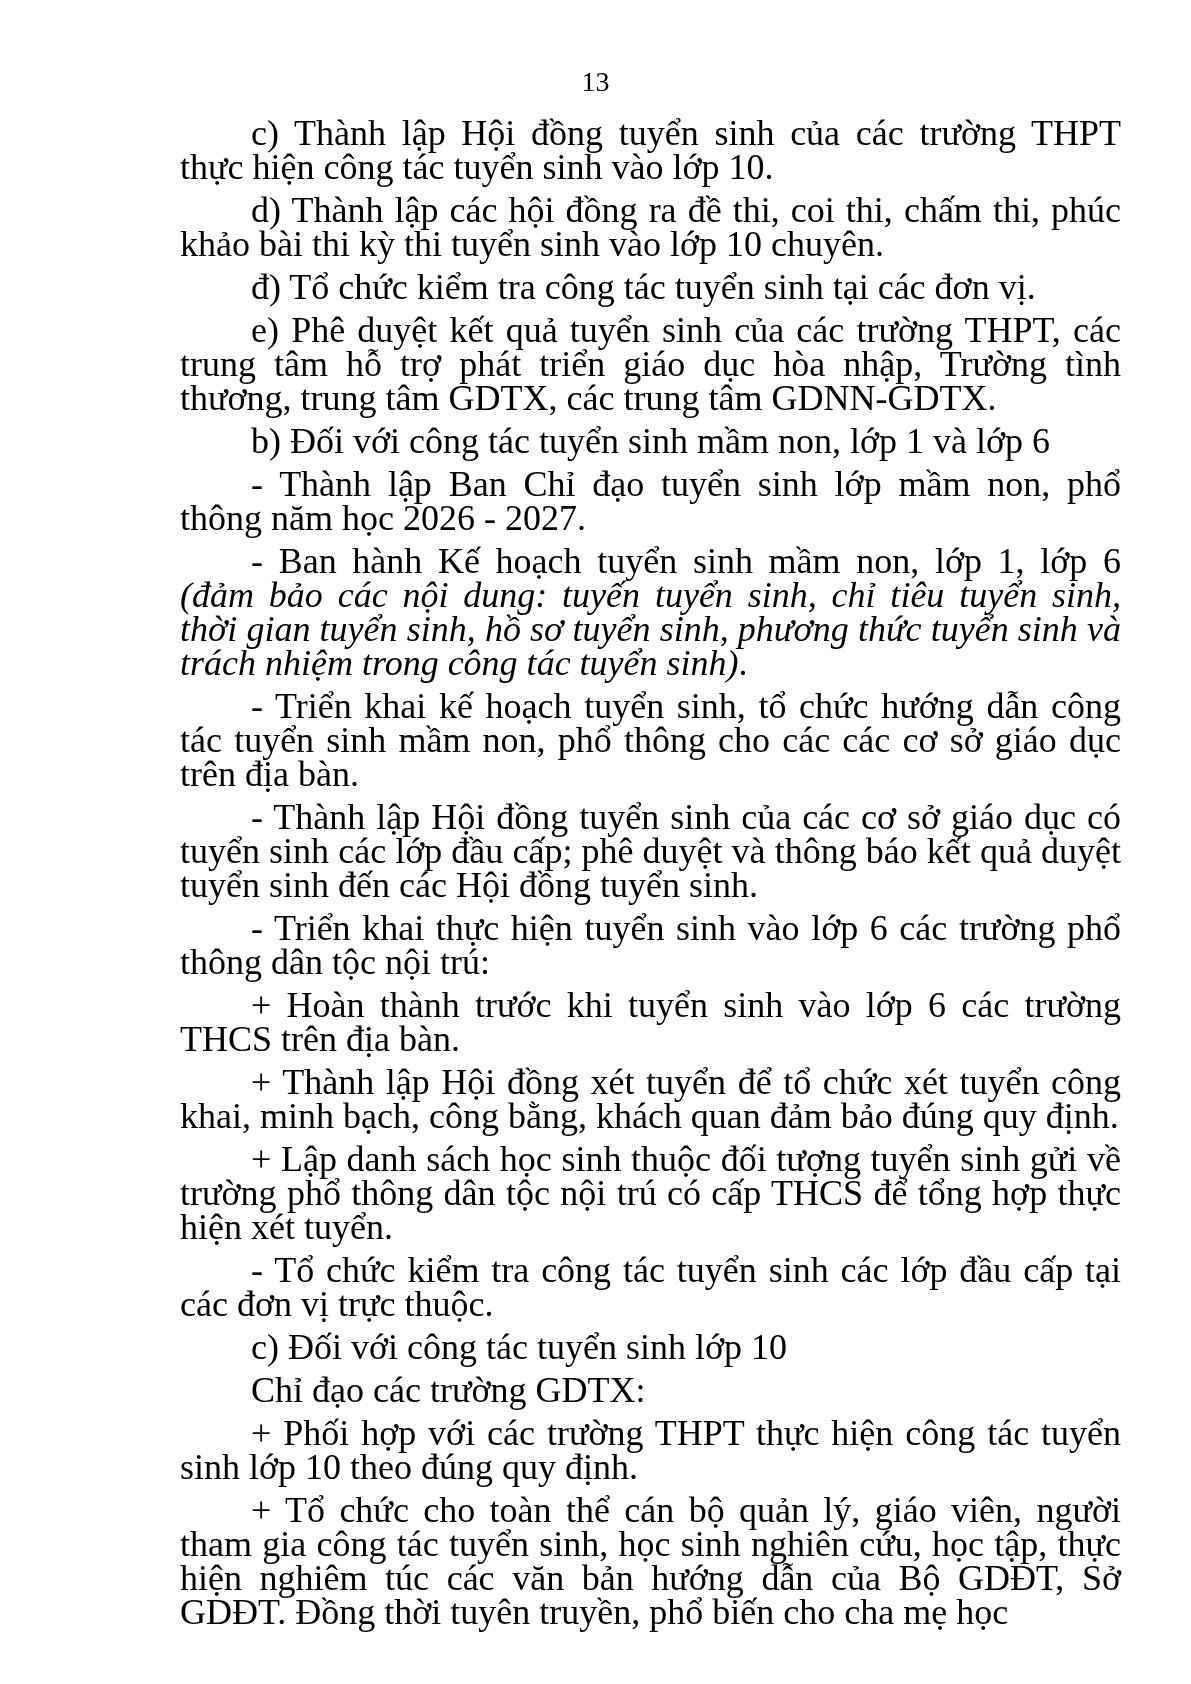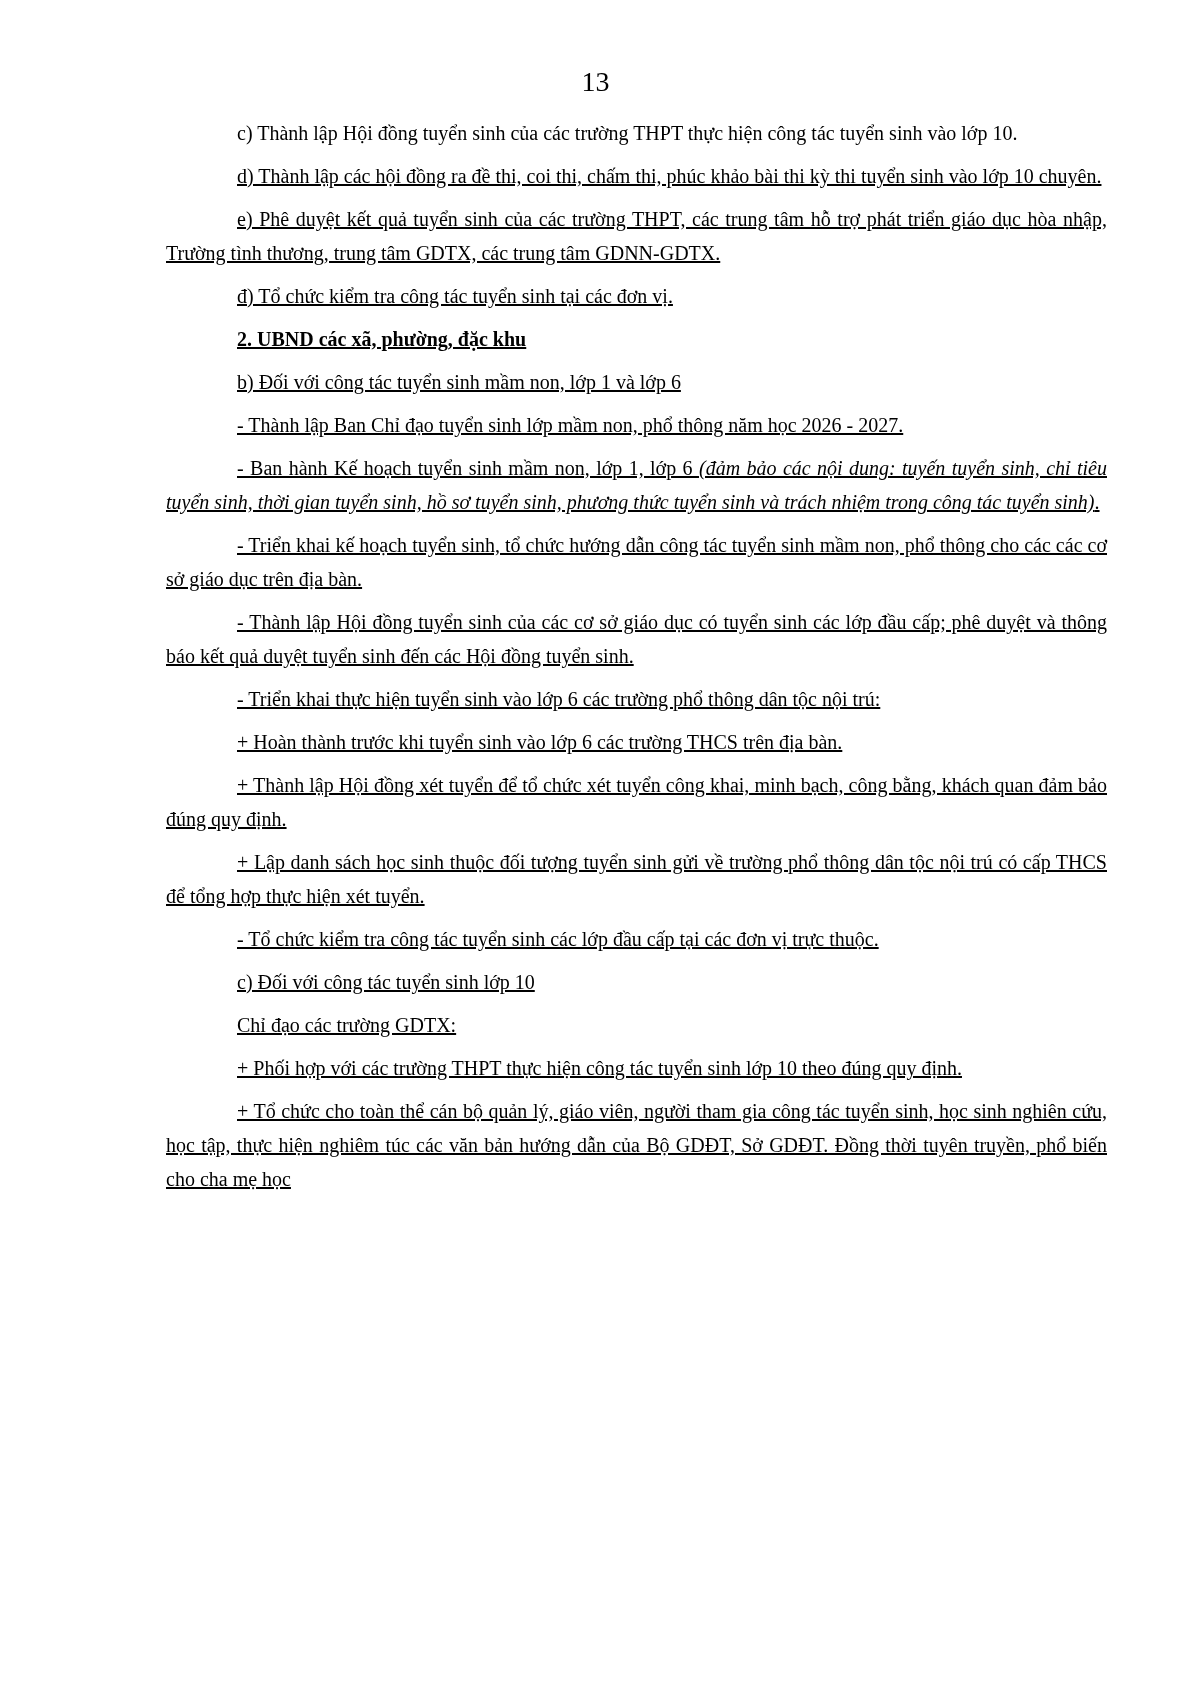--- a/index.html
+++ b/index.html
@@ -22,49 +22,47 @@
     top: 50px;
     left: 0;
     right: 0;
     text-align: center;
     font-size: 28px;
     line-height: 32px;
   }
   .doc-body {
     position: absolute;
     top: 100px;
-    left: 166px;
+    left: 180px;
     width: 941px;
-    font-size: 20px;
+    font-size: 36px;
     line-height: 34px;
     text-align: justify;
   }
   .para {
     margin: 0;
     padding: 0;
     text-indent: 71px;
   }
   .para + .para {
     padding-top: 9px;
-    text-decoration: underline;
   }
   .para .b { font-weight: bold; }
   .para .i { font-style: italic; }
 </style>
 </head>
 <body>
 
 <div class="page">
   <div class="page-number">13</div>
   <div class="doc-body" id="doc-body">
       <p class="para"><span class="">c) Thành lập Hội đồng tuyển sinh của các trường THPT thực hiện công tác tuyển sinh vào lớp 10.</span></p>
       <p class="para"><span class="">d) Thành lập các hội đồng ra đề thi, coi thi, chấm thi, phúc khảo bài thi kỳ thi tuyển sinh vào lớp 10 chuyên.</span></p>
+      <p class="para"><span class="">đ) Tổ chức kiểm tra công tác tuyển sinh tại các đơn vị.</span></p>
       <p class="para"><span class="">e) Phê duyệt kết quả tuyển sinh của các trường THPT, các trung tâm hỗ trợ phát triển giáo dục hòa nhập, Trường tình thương, trung tâm GDTX, các trung tâm GDNN-GDTX.</span></p>
-      <p class="para"><span class="">đ) Tổ chức kiểm tra công tác tuyển sinh tại các đơn vị.</span></p>
-      <p class="para"><span class="b ">2. UBND các xã, phường, đặc khu</span></p>
       <p class="para"><span class="">b) Đối với công tác tuyển sinh mầm non, lớp 1 và lớp 6</span></p>
       <p class="para"><span class="">- Thành lập Ban Chỉ đạo tuyển sinh lớp mầm non, phổ thông năm học 2026 - 2027.</span></p>
       <p class="para"><span class="">- Ban hành Kế hoạch tuyển sinh mầm non, lớp 1, lớp 6 </span><span class="i">(đảm bảo các nội dung: tuyến tuyển sinh, chỉ tiêu tuyển sinh, thời gian tuyển sinh, hồ sơ tuyển sinh, phương thức tuyển sinh và trách nhiệm trong công tác tuyển sinh)</span><span class="">.</span></p>
       <p class="para"><span class="">- Triển khai kế hoạch tuyển sinh, tổ chức hướng dẫn công tác tuyển sinh mầm non, phổ thông cho các các cơ sở giáo dục trên địa bàn.</span></p>
       <p class="para"><span class="">- Thành lập Hội đồng tuyển sinh của các cơ sở giáo dục có tuyển sinh các lớp đầu cấp; phê duyệt và thông báo kết quả duyệt tuyển sinh đến các Hội đồng tuyển sinh.</span></p>
       <p class="para"><span class="">- Triển khai thực hiện tuyển sinh vào lớp 6 các trường phổ thông dân tộc nội trú:</span></p>
       <p class="para"><span class="">+ Hoàn thành trước khi tuyển sinh vào lớp 6 các trường THCS trên địa bàn.</span></p>
       <p class="para"><span class="">+ Thành lập Hội đồng xét tuyển để tổ chức xét tuyển công khai, minh bạch, công bằng, khách quan đảm bảo đúng quy định.</span></p>
       <p class="para"><span class="">+ Lập danh sách học sinh thuộc đối tượng tuyển sinh gửi về trường phổ thông dân tộc nội trú có cấp THCS để tổng hợp thực hiện xét tuyển.</span></p>
       <p class="para"><span class="">- Tổ chức kiểm tra công tác tuyển sinh các lớp đầu cấp tại các đơn vị trực thuộc.</span></p>

